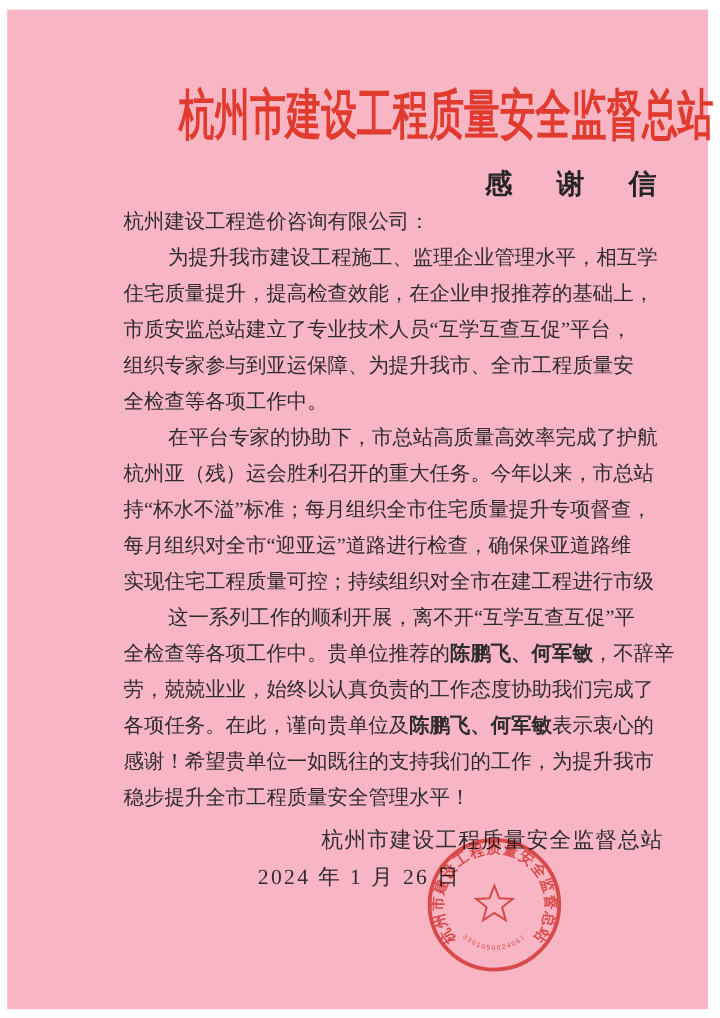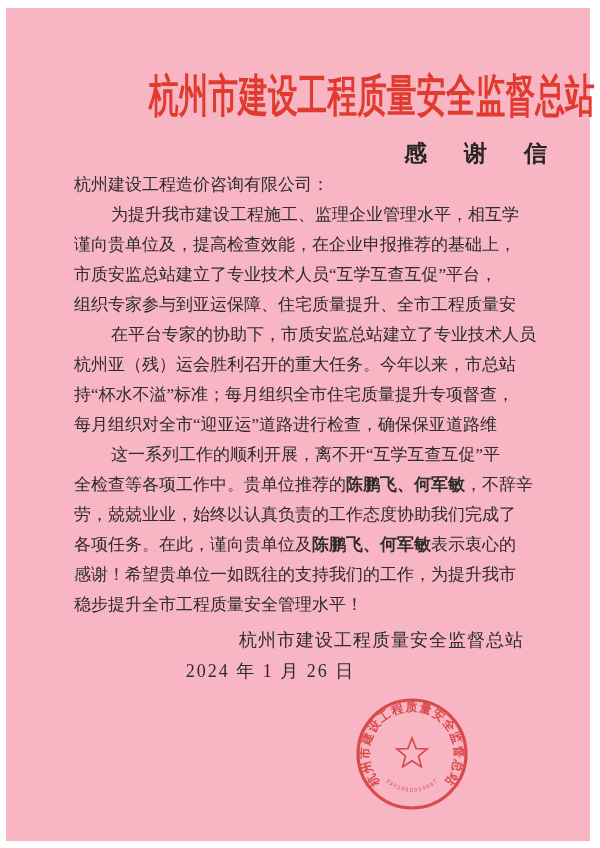--- a/index.html
+++ b/index.html
@@ -19,21 +19,21 @@
     transform:scaleX(0.66); transform-origin:center;
     letter-spacing:0px;
   }
   .letter-title {
     position:absolute; left:60px; top:138px; width:524px;
     text-align:right; font-size:23px; font-weight:bold; color:#262424;
     letter-spacing:37px; padding-left:37px; box-sizing:border-box;
     white-space:nowrap;
   }
   .letter-text {
-    position:absolute; left:74px; top:170px; width:450px;
+    position:absolute; left:103px; top:170px; width:450px;
     font-size:17px; line-height:30px; color:#2e2c2c;
     letter-spacing:0px;
   }
   .line { height:30px; white-space:nowrap; }
   .line.indent { text-indent:37px; }
   .bold-name { font-weight:bold; font-family:Liberation Sans, sans-serif; }
   .signature {
     margin-top:4px; height:32px; line-height:32px;
     text-align:right; font-size:18px; white-space:nowrap;
     letter-spacing:1px;
@@ -55,27 +55,29 @@
 <div class="paper"></div>
 
 <div class="org-title">杭州市建设工程质量安全监督总站</div>
 
 <div class="letter-title">感谢信</div>
 
 <div class="letter-text">
   <div class="line">杭州建设工程造价咨询有限公司：</div>
   <div>
       <div class="line indent"><span>为提升我市建设工程施工、监理企业管理水平，相互学</span></div>
-      <div class="line"><span>谨向贵单位及，提高检查效能，在企业申报推荐的基础上，</span></div>
+      <div class="line"><span>住宅质量提升，提高检查效能，在企业申报推荐的基础上，</span></div>
       <div class="line"><span>市质安监总站建立了专业技术人员“互学互查互促”平台，</span></div>
-      <div class="line"><span>组织专家参与到亚运保障、住宅质量提升、全市工程质量安</span></div>
-      <div class="line indent"><span>在平台专家的协助下，市质安监总站建立了专业技术人员</span></div>
+      <div class="line"><span>组织专家参与到亚运保障、为提升我市、全市工程质量安</span></div>
+      <div class="line"><span>全检查等各项工作中。</span></div>
+      <div class="line indent"><span>在平台专家的协助下，市总站高质量高效率完成了护航</span></div>
       <div class="line"><span>杭州亚（残）运会胜利召开的重大任务。今年以来，市总站</span></div>
       <div class="line"><span>持“杯水不溢”标准；每月组织全市住宅质量提升专项督查，</span></div>
       <div class="line"><span>每月组织对全市“迎亚运”道路进行检查，确保保亚道路维</span></div>
+      <div class="line"><span>实现住宅工程质量可控；持续组织对全市在建工程进行市级</span></div>
       <div class="line indent"><span>这一系列工作的顺利开展，离不开“互学互查互促”平</span></div>
       <div class="line"><span>全检查等各项工作中。贵单位推荐的</span><span class="bold-name">陈鹏飞、何军敏</span><span>，不辞辛</span></div>
       <div class="line"><span>劳，兢兢业业，始终以认真负责的工作态度协助我们完成了</span></div>
       <div class="line"><span>各项任务。在此，谨向贵单位及</span><span class="bold-name">陈鹏飞、何军敏</span><span>表示衷心的</span></div>
       <div class="line"><span>感谢！希望贵单位一如既往的支持我们的工作，为提升我市</span></div>
       <div class="line"><span>稳步提升全市工程质量安全管理水平！</span></div>
     </div>
   <div class="signature">杭州市建设工程质量安全监督总站</div>
   <div class="date-line">2024 年 1 月 26 日</div>
 </div>

